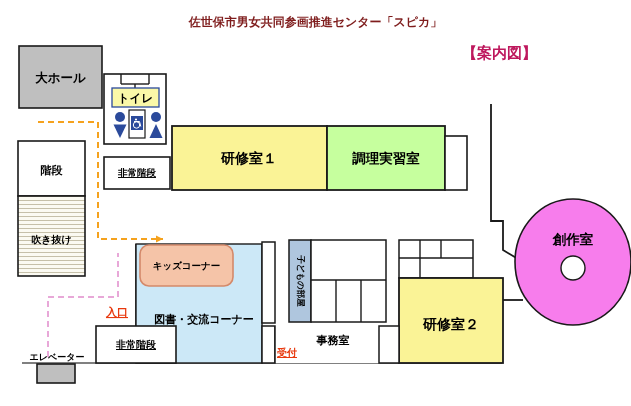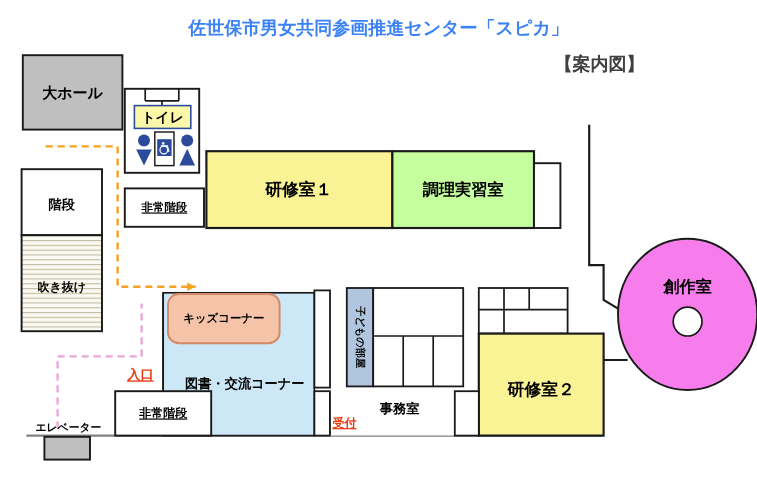--- a/index.html
+++ b/index.html
@@ -16,33 +16,33 @@
     height: 406px;
     background: #ffffff;
     overflow: hidden;
   }
   .title-main {
     position: absolute;
     left: 0;
     top: 14px;
     width: 631px;
     text-align: center;
-    font-size: 15px;
+    font-size: 12px;
     font-weight: bold;
-    color: #3b82f6;
+    color: #7f1d1d;
     letter-spacing: 0px;
     white-space: nowrap;
   }
   .title-sub {
     position: absolute;
     right: 94px;
     top: 44px;
     font-size: 15px;
     font-weight: bold;
-    color: #404040;
+    color: #be185d;
     white-space: nowrap;
   }
   #plan {
     position: absolute;
     left: 0;
     top: 0;
     width: 631px;
     height: 406px;
   }
   .lbl {

